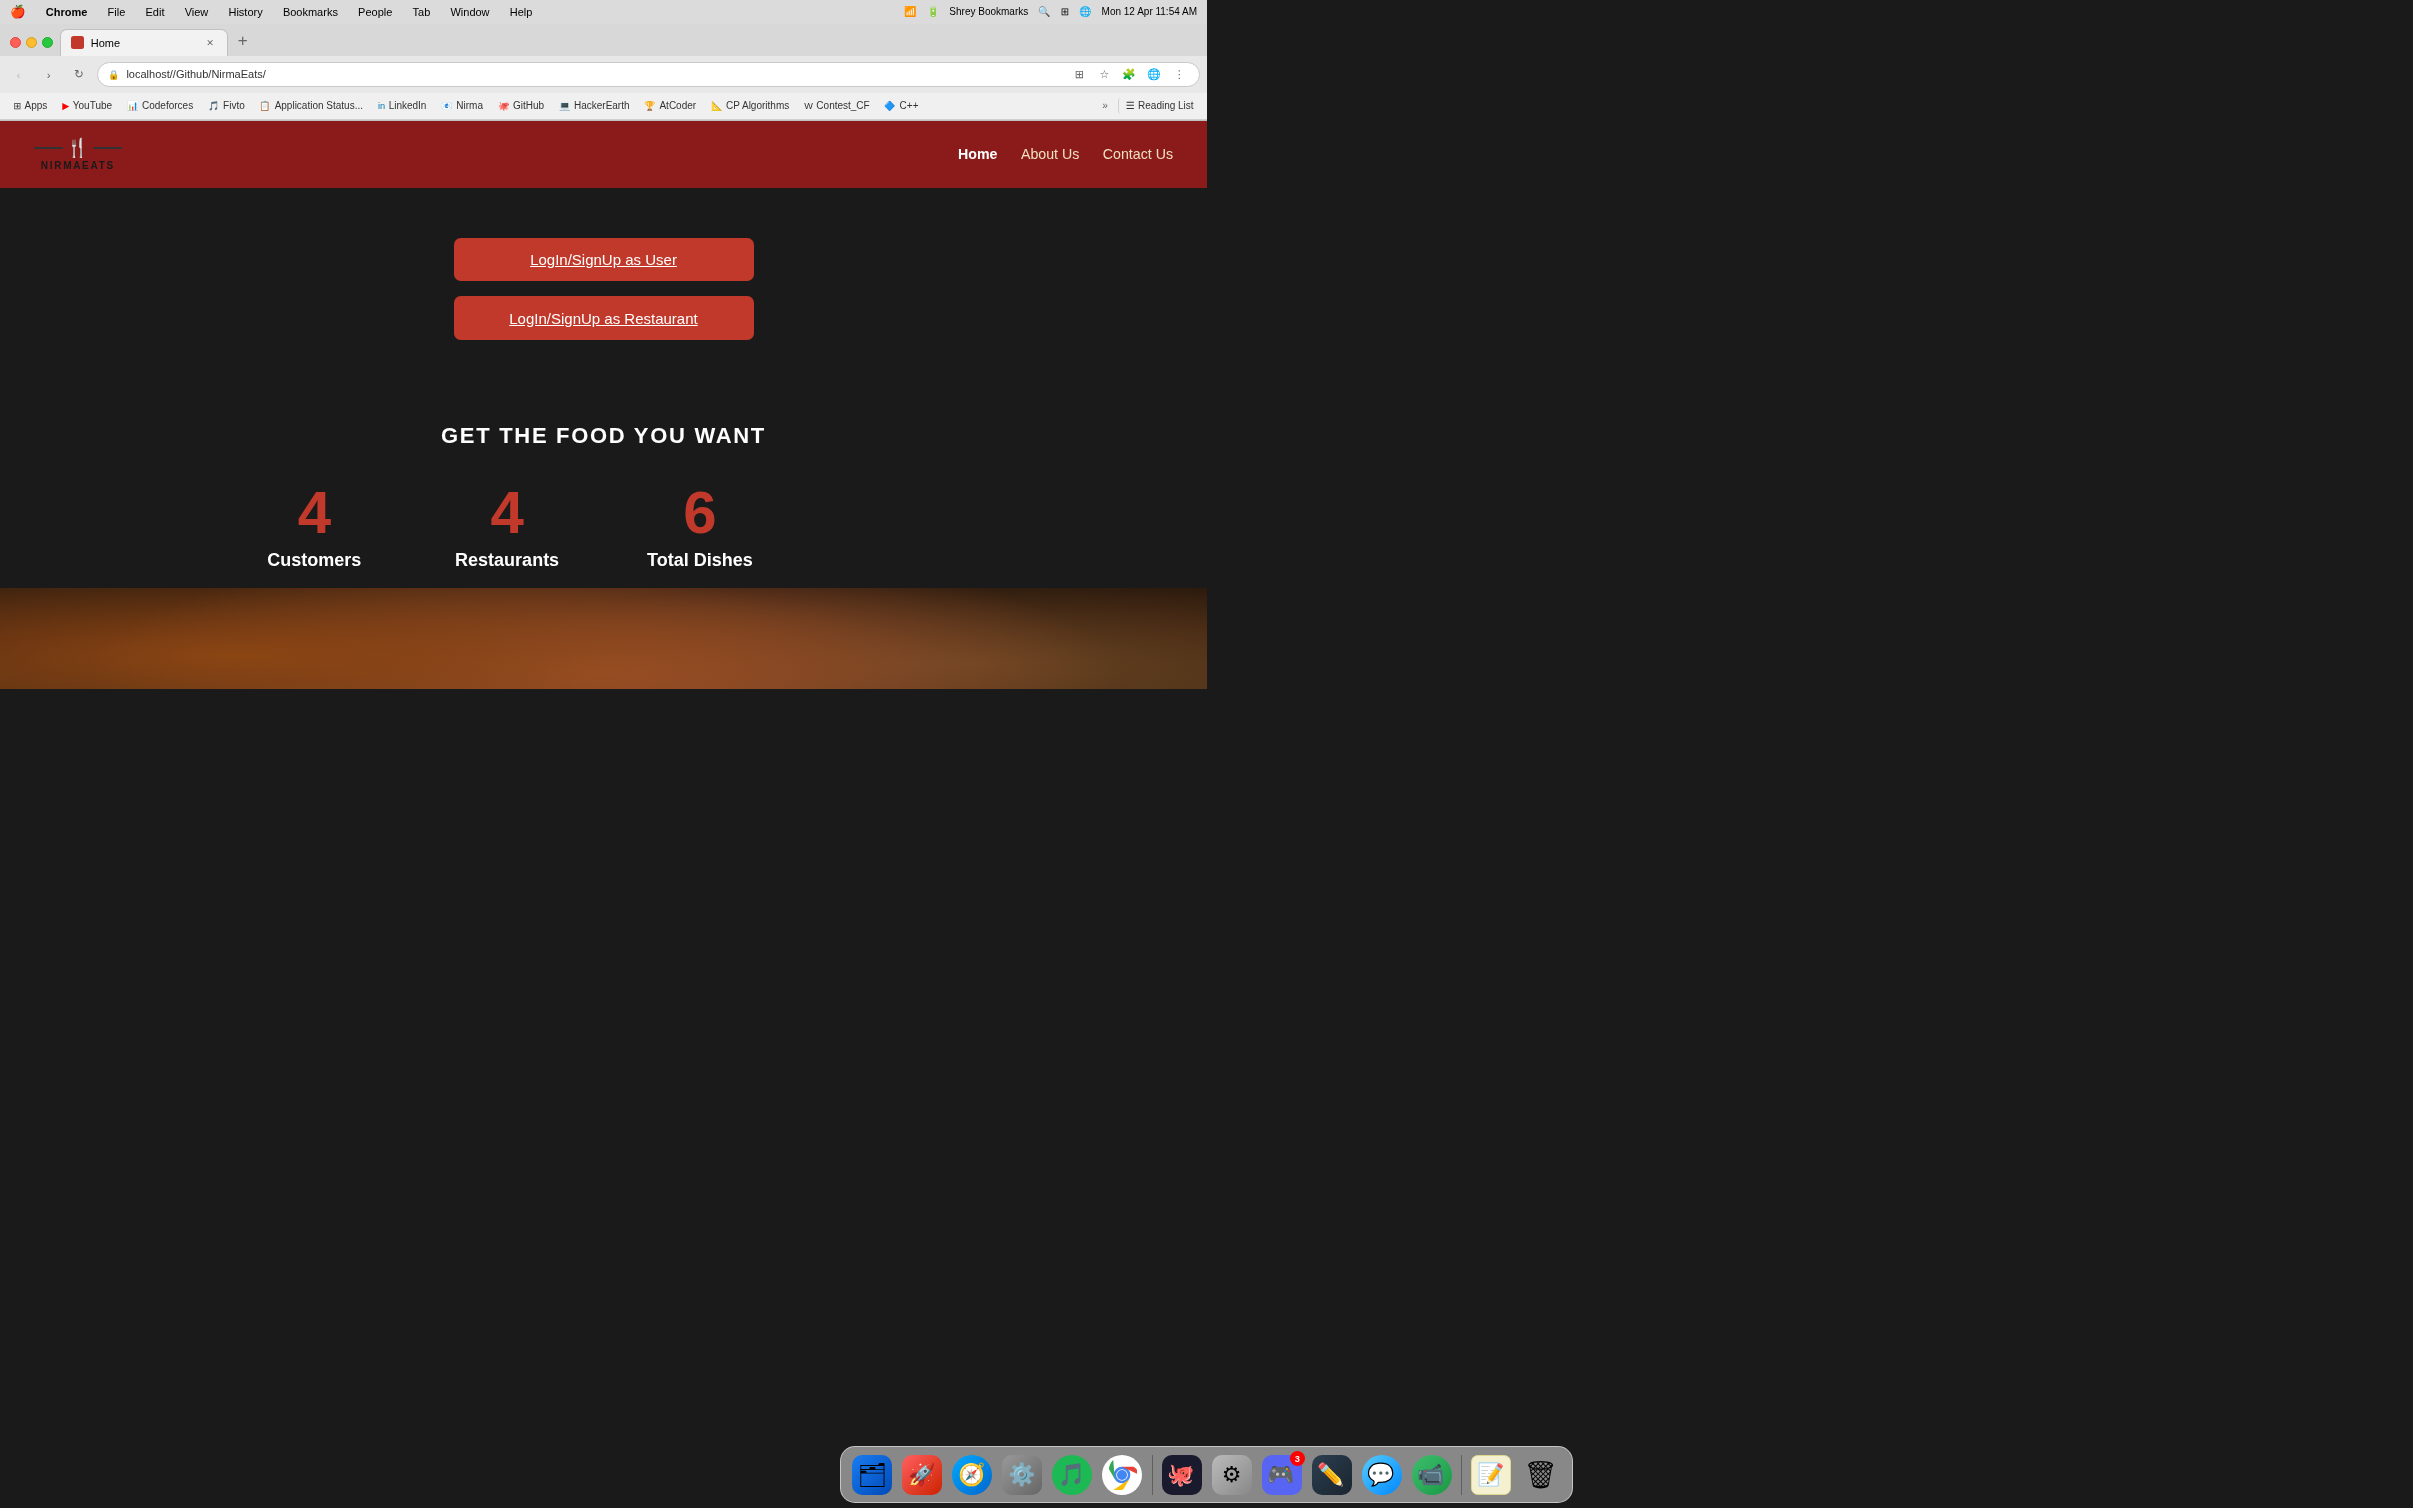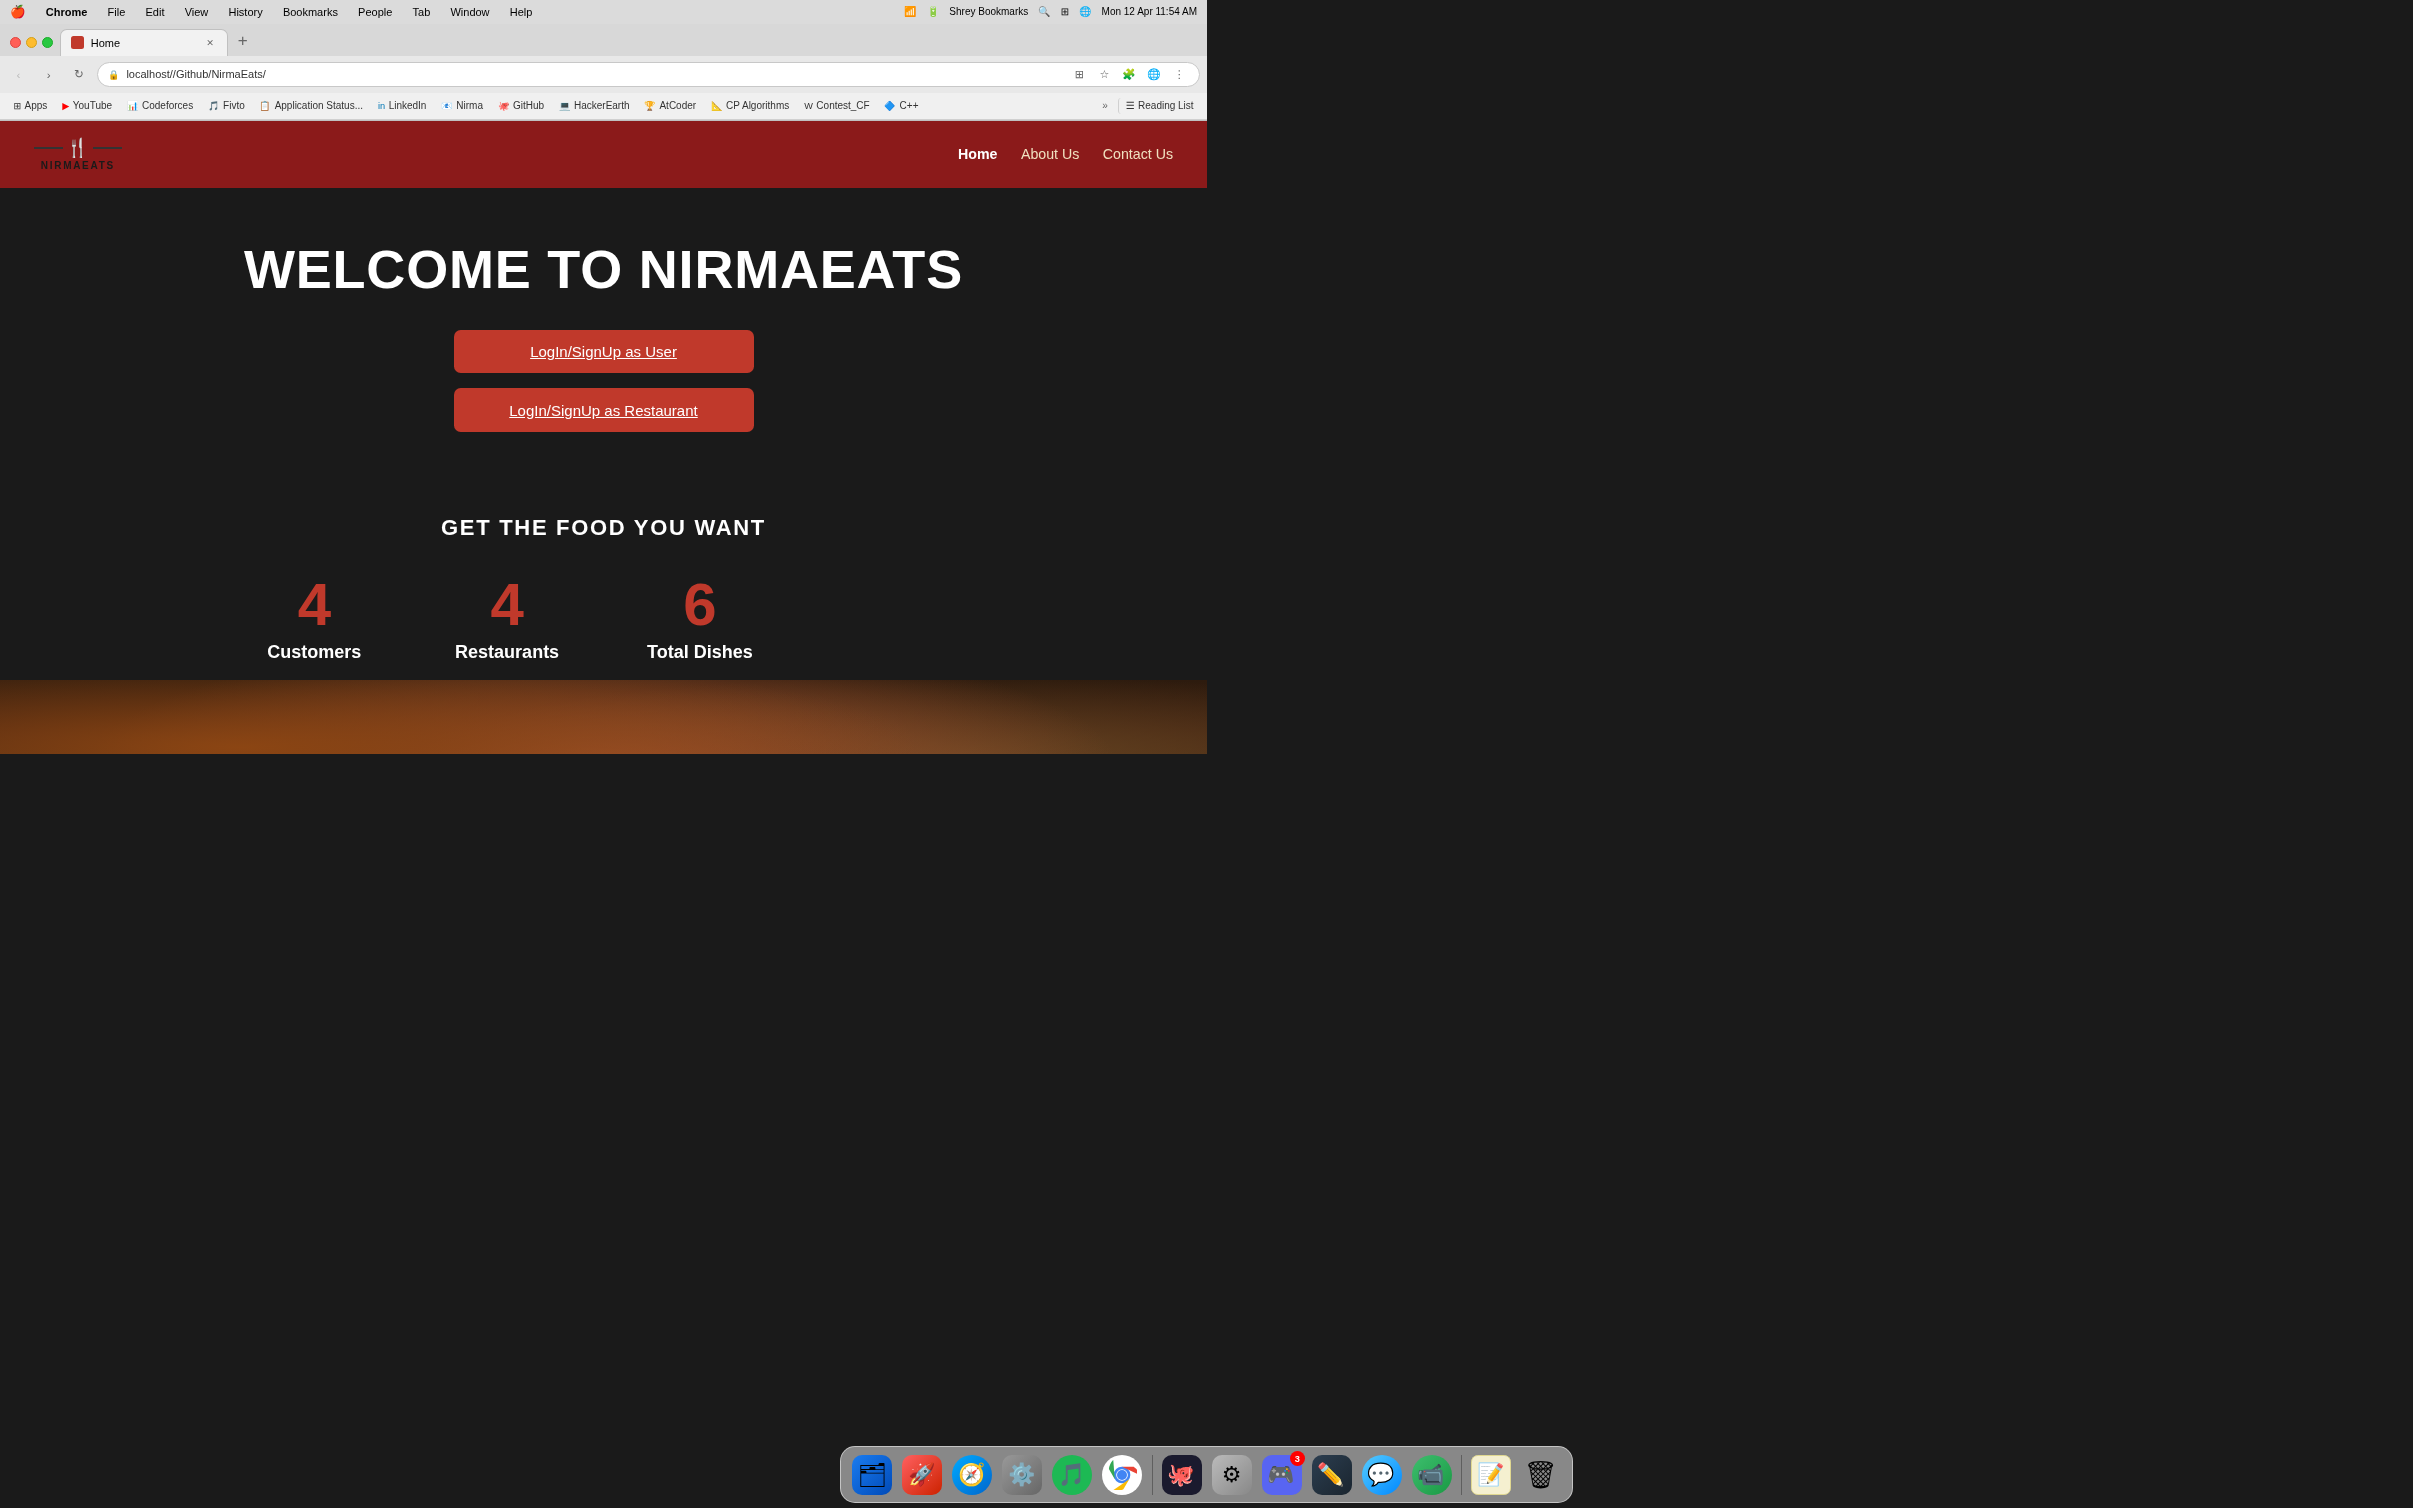--- a/index.html
+++ b/index.html
@@ -546,21 +546,20 @@
       <div class="logo-text">NIRMAEATS</div>
     </div>
     <div class="nav-links">
       <a class="nav-link active">Home</a>
       <a class="nav-link">About Us</a>
       <a class="nav-link">Contact Us</a>
     </div>
   </nav>
 
   <div class="site-hero">
-    <h1 class="hero-title">WELCOME TO NIRMAEATS</h1>
     <button class="btn-primary">LogIn/SignUp as User</button>
     <button class="btn-primary">LogIn/SignUp as Restaurant</button>
   </div>
 
   <div class="stats-section">
     <h2 class="stats-title">GET THE FOOD YOU WANT</h2>
     <div class="stats-grid">
       <div class="stat-item">
         <div class="stat-number">4</div>
         <div class="stat-label">Customers</div>

